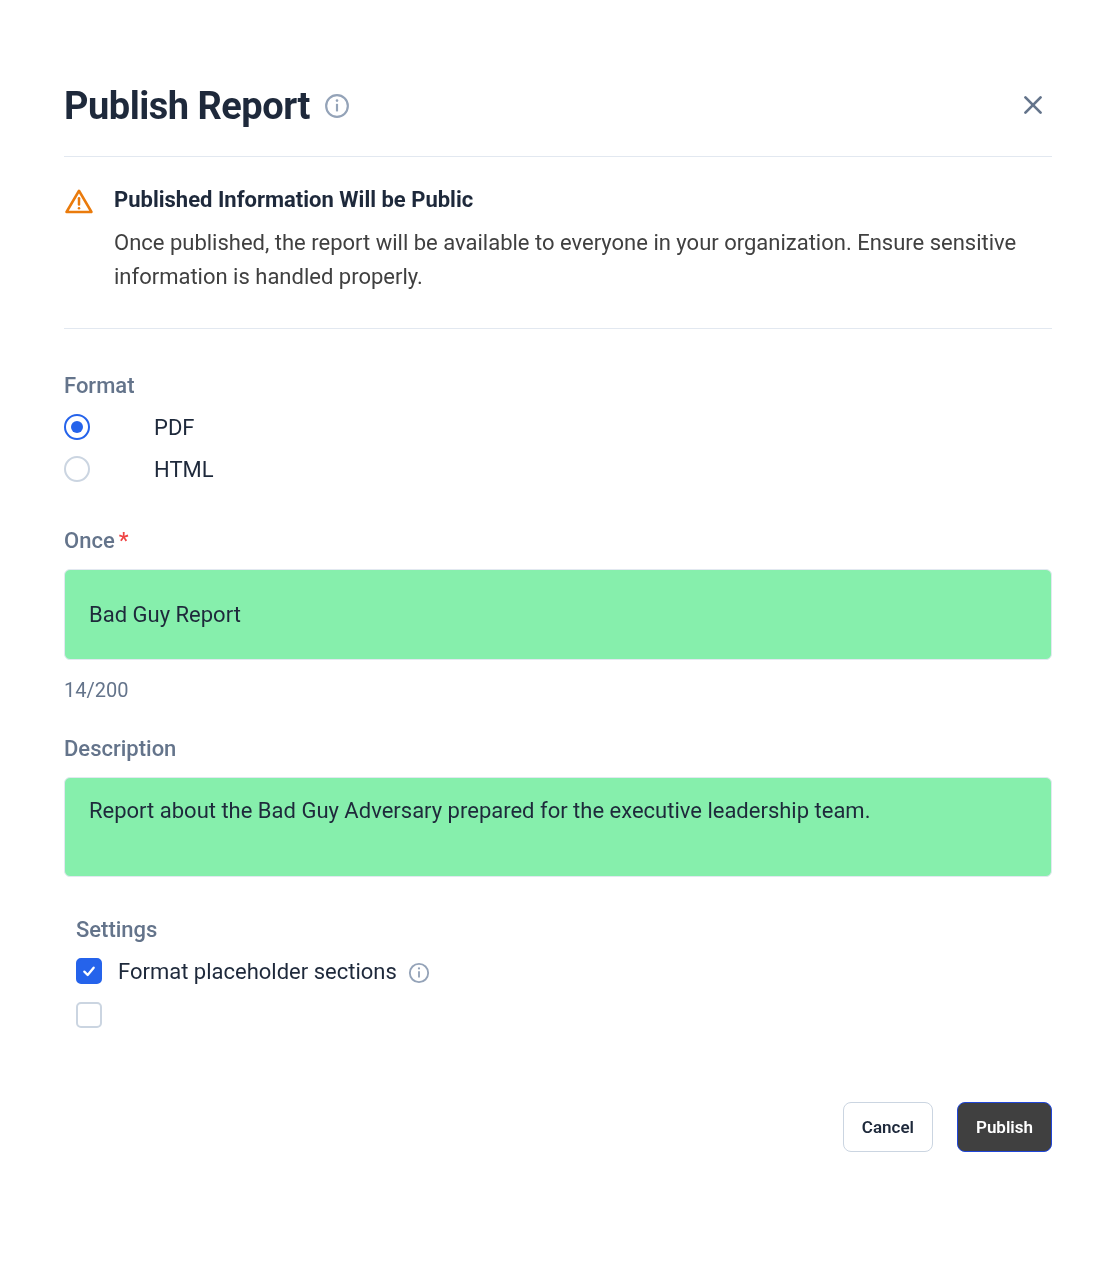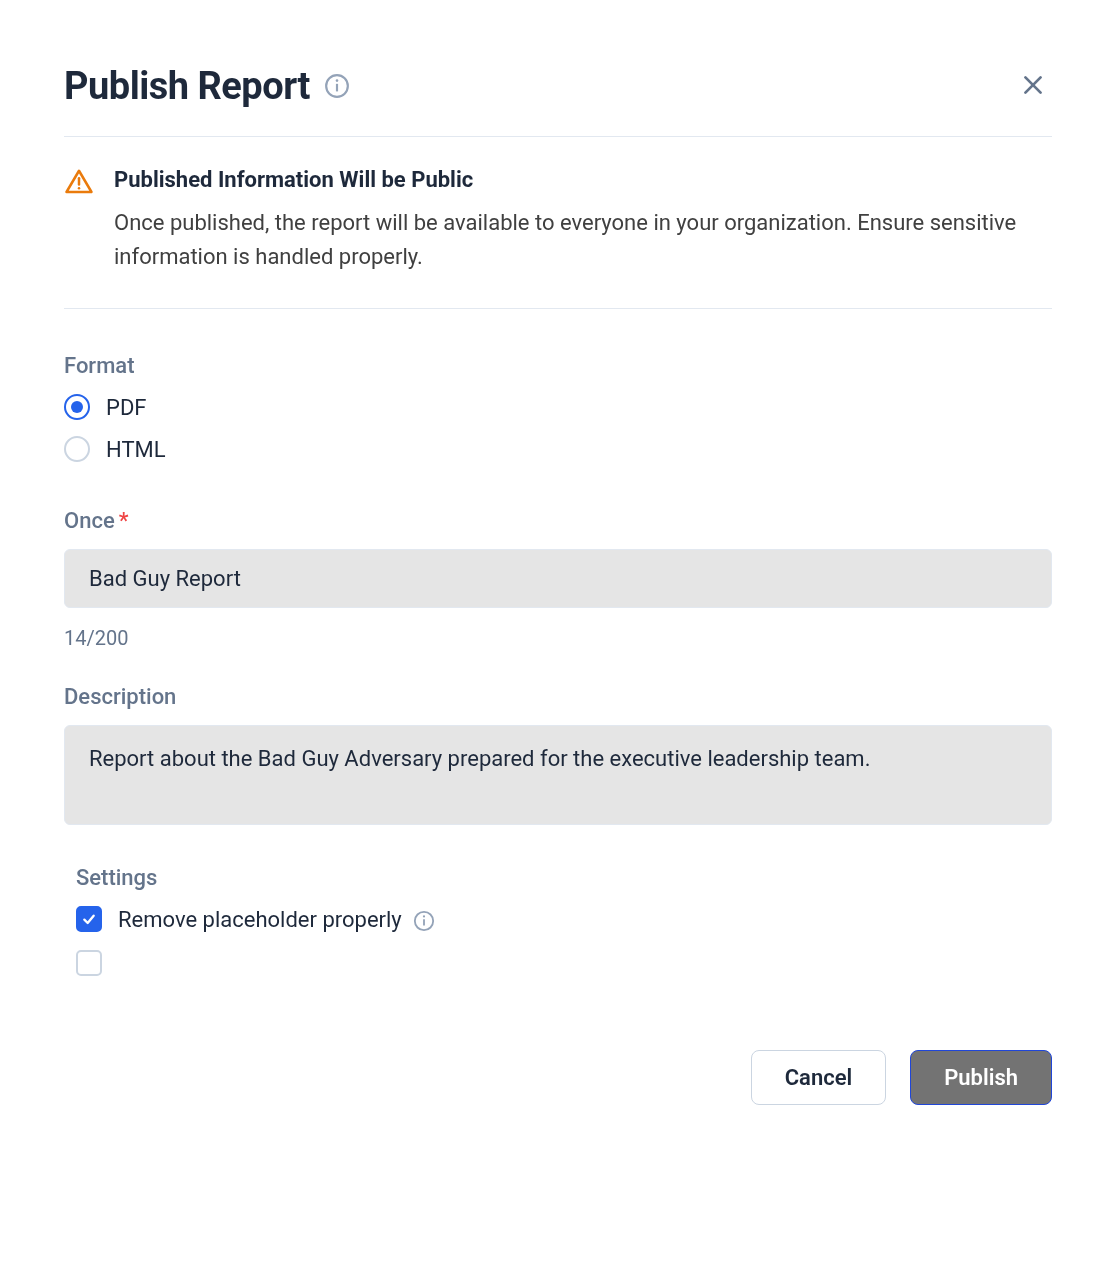--- a/index.html
+++ b/index.html
@@ -13,20 +13,21 @@
   .dialog {
     width: 1116px;
     padding: 64px 64px 80px 64px;
   }
   .header-row {
     display: flex;
     align-items: center;
     justify-content: space-between;
     padding-bottom: 28px;
     border-bottom: 1px solid #e2e8f0;
+    margin-top: 20px;
   }
   .title-wrap {
     display: flex;
     align-items: center;
     gap: 14px;
   }
   .dialog-title {
     font-size: 38px;
     font-weight: 700;
     color: #1e293b;
@@ -92,30 +93,30 @@
     flex: 0 0 auto;
   }
   .radio-outer.selected {
     border-color: #2563eb;
     border-width: 2px;
   }
   .radio-inner {
     width: 12px; height: 12px; border-radius: 50%;
     background: #2563eb;
   }
-  .radio-label { font-size: 22px; color: #1e293b; }
+  .radio-label { font-size: 22px; color: #1e293b; margin-left: 48px; }
 
   .name-section { padding-top: 46px; }
   .req-star { color: #ef4444; margin-left: 4px; }
   .text-input {
     width: 100%;
     font-size: 22px;
-    padding: 16px 24px;
+    padding: 32px 24px;
     border: 1px solid #e2e8f0;
-    background: #e5e5e5;
+    background: #86efac;
     border-radius: 6px;
     color: #1e293b;
     font-family: inherit;
   }
   .counter {
     font-size: 20px;
     color: #64748b;
     margin-top: 18px;
   }
 
@@ -152,34 +153,34 @@
   .inline-info { display: inline-flex; margin-left: 6px; vertical-align: middle; }
   .inline-info svg { width: 22px; height: 22px; }
 
   .footer {
     display: flex;
     justify-content: flex-end;
     gap: 24px;
     padding-top: 56px;
   }
   .btn {
-    font-size: 22px;
+    font-size: 17px;
     font-weight: 600;
-    padding: 14px 33px;
+    padding: 14px 18px;
     border-radius: 8px;
     cursor: pointer;
     font-family: inherit;
   }
   .btn-secondary {
     background: #fff;
     border: 1px solid #cbd5e1;
     color: #1e293b;
   }
   .btn-primary {
-    background: #737373;
+    background: #404040;
     border: 1px solid #2046d8;
     color: #fff;
   }
 </style>
 </head>
 <body>
 
 <div class="dialog">
 
   <div class="header-row">
@@ -249,21 +250,21 @@
   <div class="settings-section">
     <p class="section-label">Settings</p>
 
     <div class="check-row">
       <span class="checkbox checked">
         <svg viewBox="0 0 24 24" fill="none" stroke="#fff" stroke-width="3.5" stroke-linecap="round" stroke-linejoin="round">
           <polyline points="5 13 10 18 19 7"></polyline>
         </svg>
       </span>
       <span class="check-label">
-        <span>Remove placeholder properly</span>
+        <span>Format placeholder sections</span>
         <span class="inline-info">
           <svg viewBox="0 0 24 24" fill="none" stroke="#94a3b8" stroke-width="2">
             <circle cx="12" cy="12" r="10"></circle>
             <line x1="12" y1="10" x2="12" y2="17"></line>
             <circle cx="12" cy="7" r="1.2" fill="#94a3b8" stroke="none"></circle>
           </svg>
         </span>
       </span>
     </div>
 

